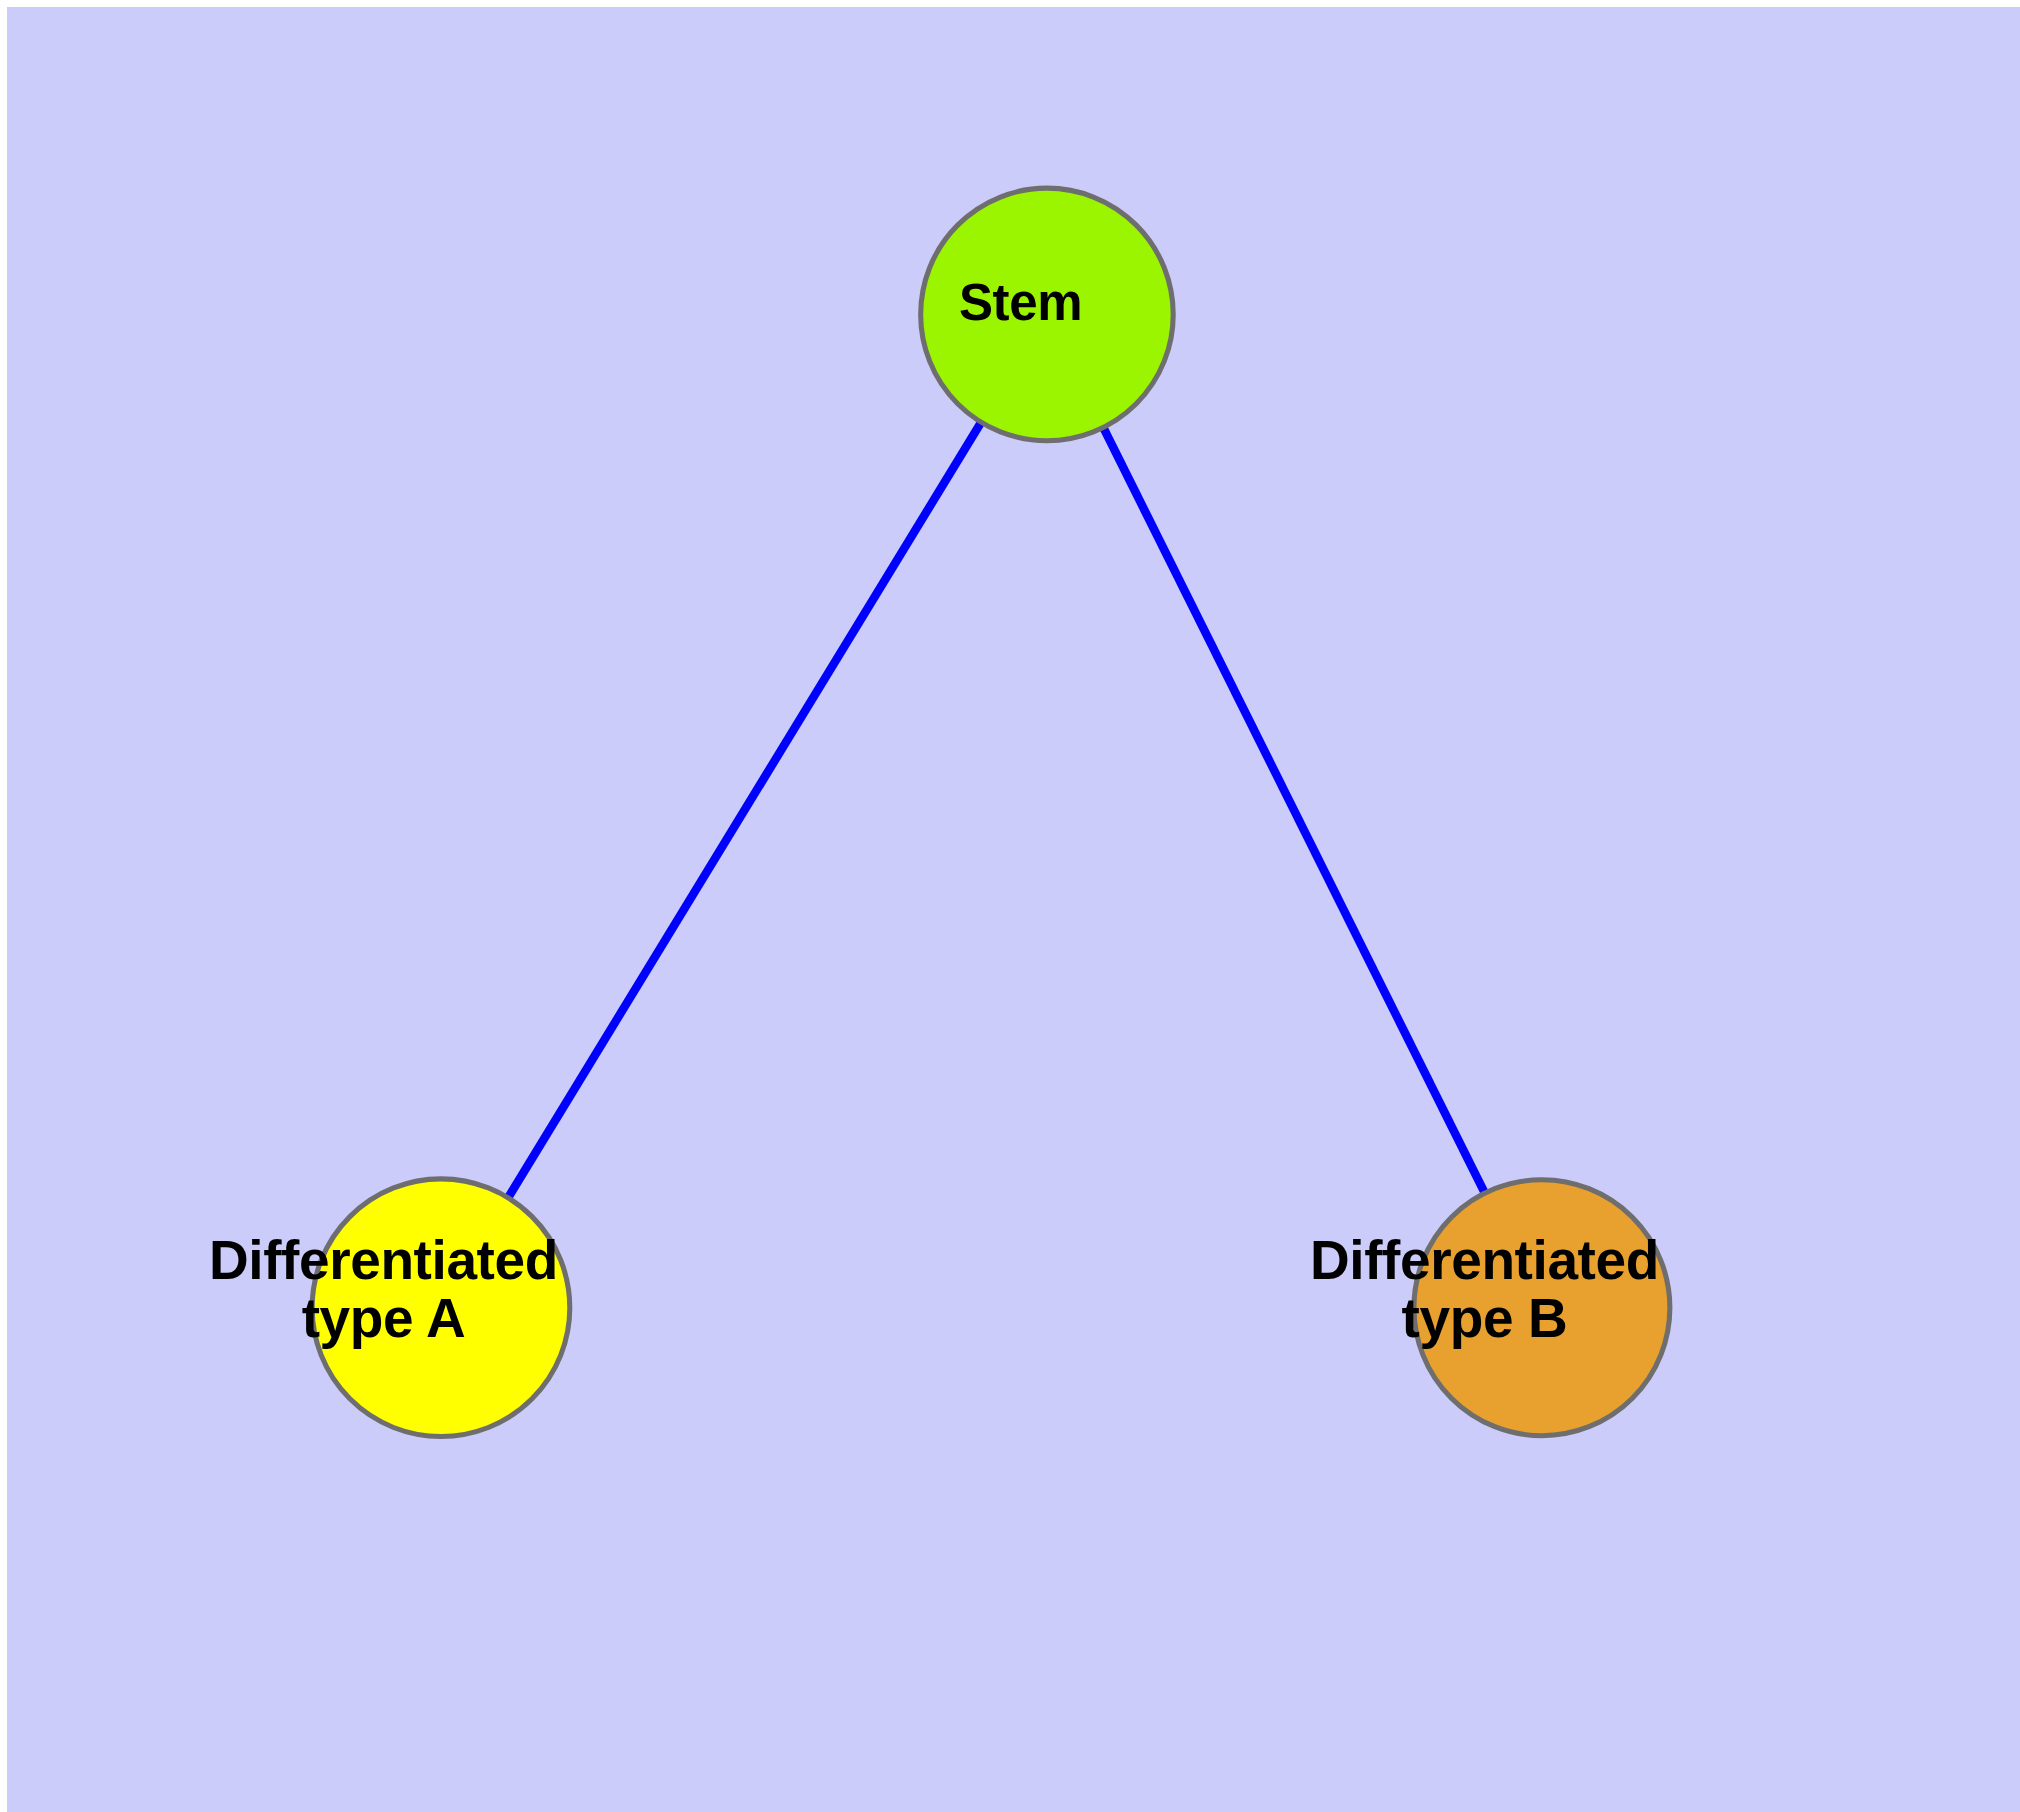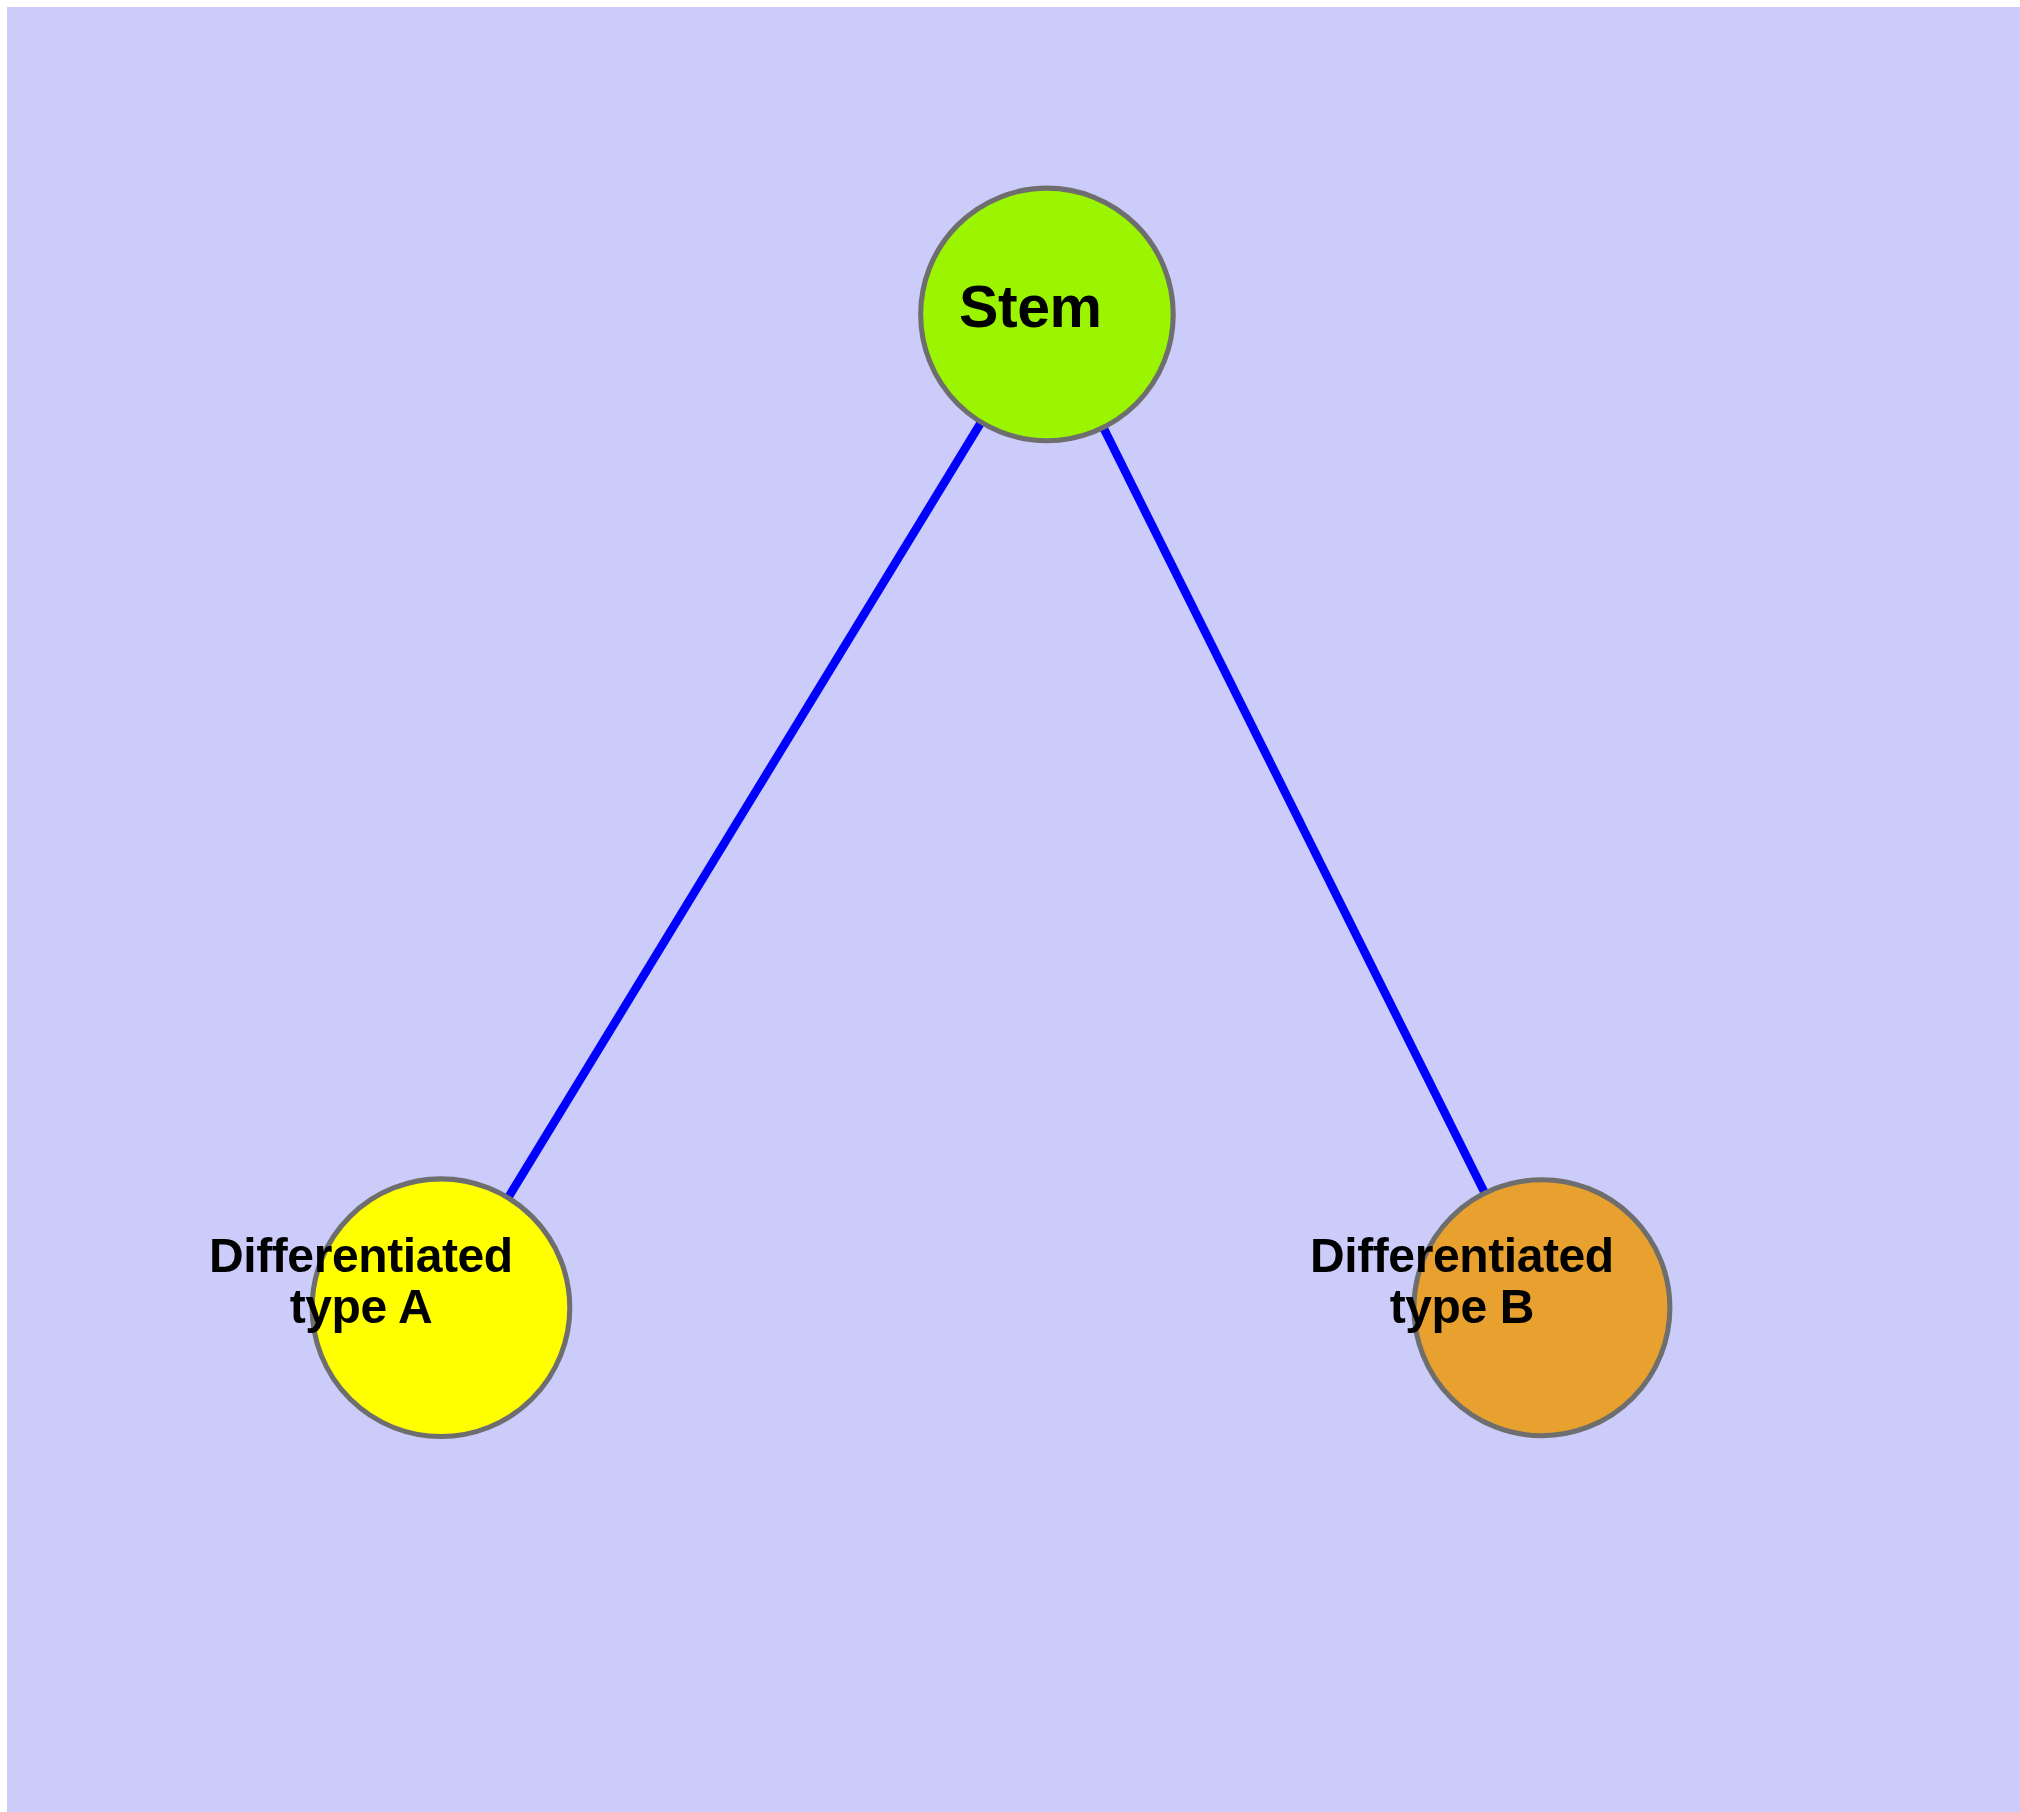--- a/index.html
+++ b/index.html
@@ -45,24 +45,24 @@
     position: absolute;
     color: #000000;
     font-weight: bold;
     text-align: center;
     white-space: pre;
     line-height: 1.06;
     letter-spacing: -0.4px;
     pointer-events: none;
   }
   .label-stem {
-    font-size: 59px;
+    font-size: 51px;
   }
   .label-leaf {
-    font-size: 48px;
+    font-size: 55px;
   }
 </style>
 </head>
 <body>
 
 <div id="canvas">
   <div id="plot-area"></div>
 
   <svg id="graph-svg" viewBox="0 0 2384 2138">
     <g id="edges-group">

